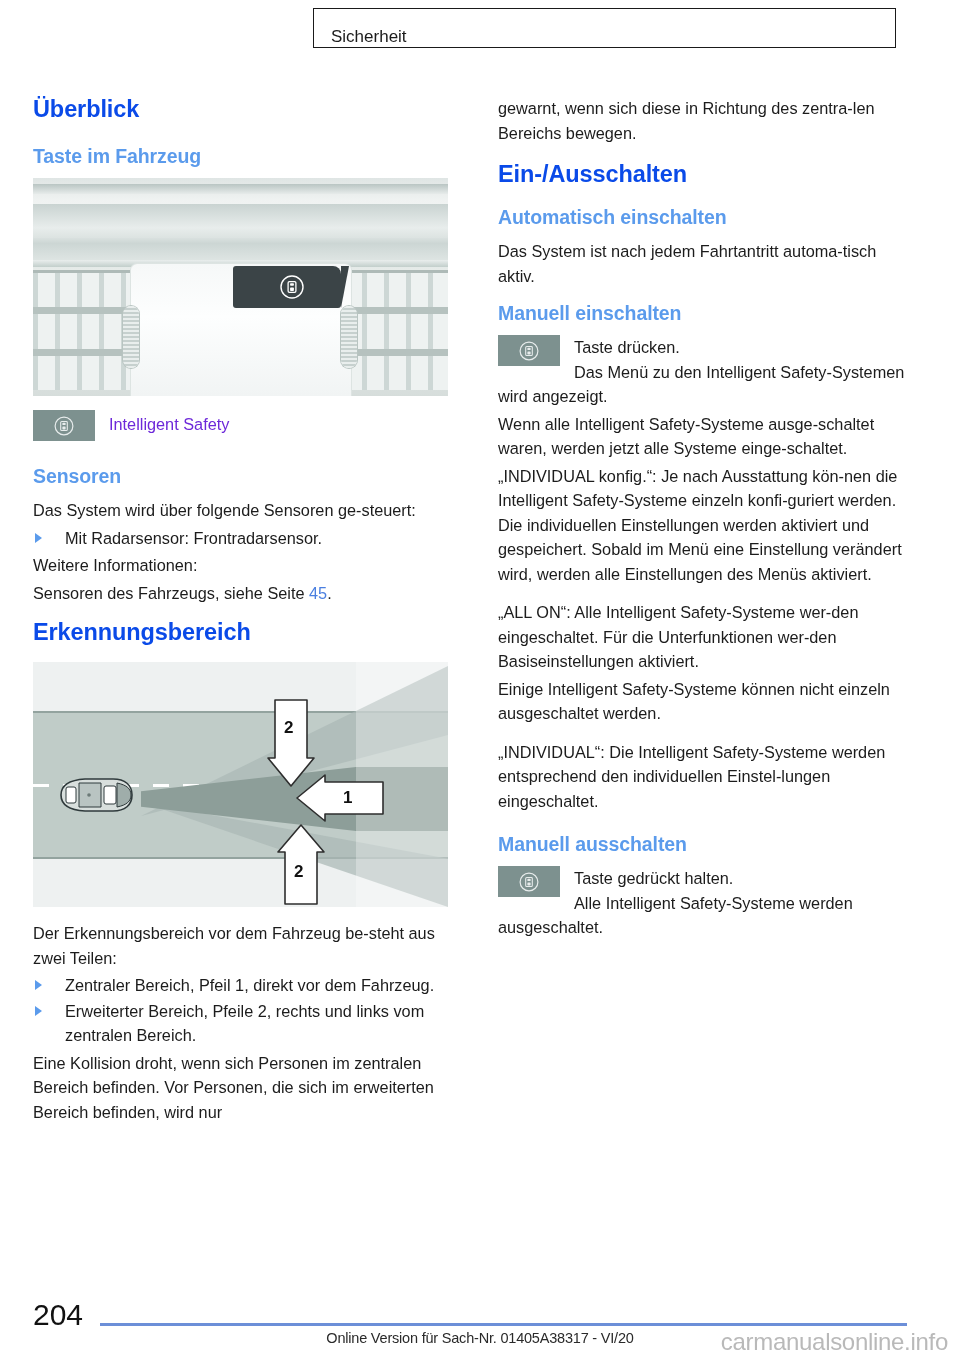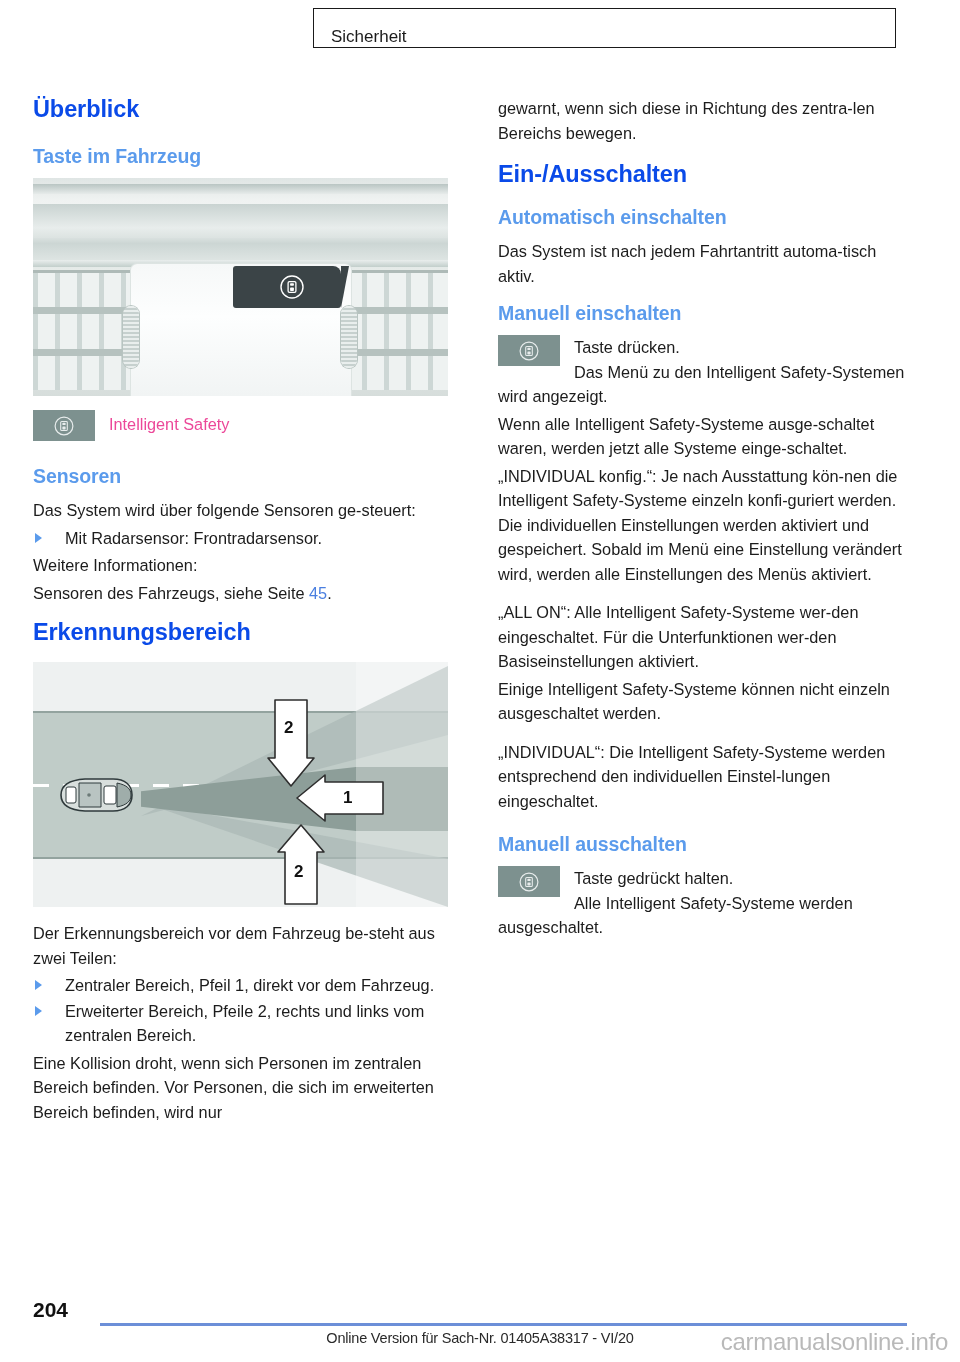--- a/index.html
+++ b/index.html
@@ -206,21 +206,21 @@
     height: 31px;
     background: #7d918f;
     display: flex;
     align-items: center;
     justify-content: center;
     margin-right: 14px;
   }
   .keyrow-label {
     font-size: 16.3px;
     line-height: 24.5px;
-    color: #ec4899;
+    color: #6d28d9;
     padding-top: 2px;
     text-align: right;
   }
 
   
   .stepblock { margin-bottom: 3px; }
   .stepblock .keybox { float: left; margin-right: 14px; margin-bottom: 2px; }
   .stepblock p {
     margin: 0;
     font-size: 16.3px;
@@ -296,22 +296,22 @@
   
   .footer {
     position: absolute;
     left: 0; bottom: 0;
     width: 960px;
     height: 70px;
   }
   .page-num {
     position: absolute;
     left: 33px; top: 6px;
-    font-size: 21px;
-    font-weight: bold;
+    font-size: 30px;
+    font-weight: normal;
     color: #111111;
   }
   .footer-rule {
     position: absolute;
     left: 100px; top: 31px;
     width: 807px; height: 3px;
     background: #6c8fd8;
   }
   .footer-note {
     position: absolute;

